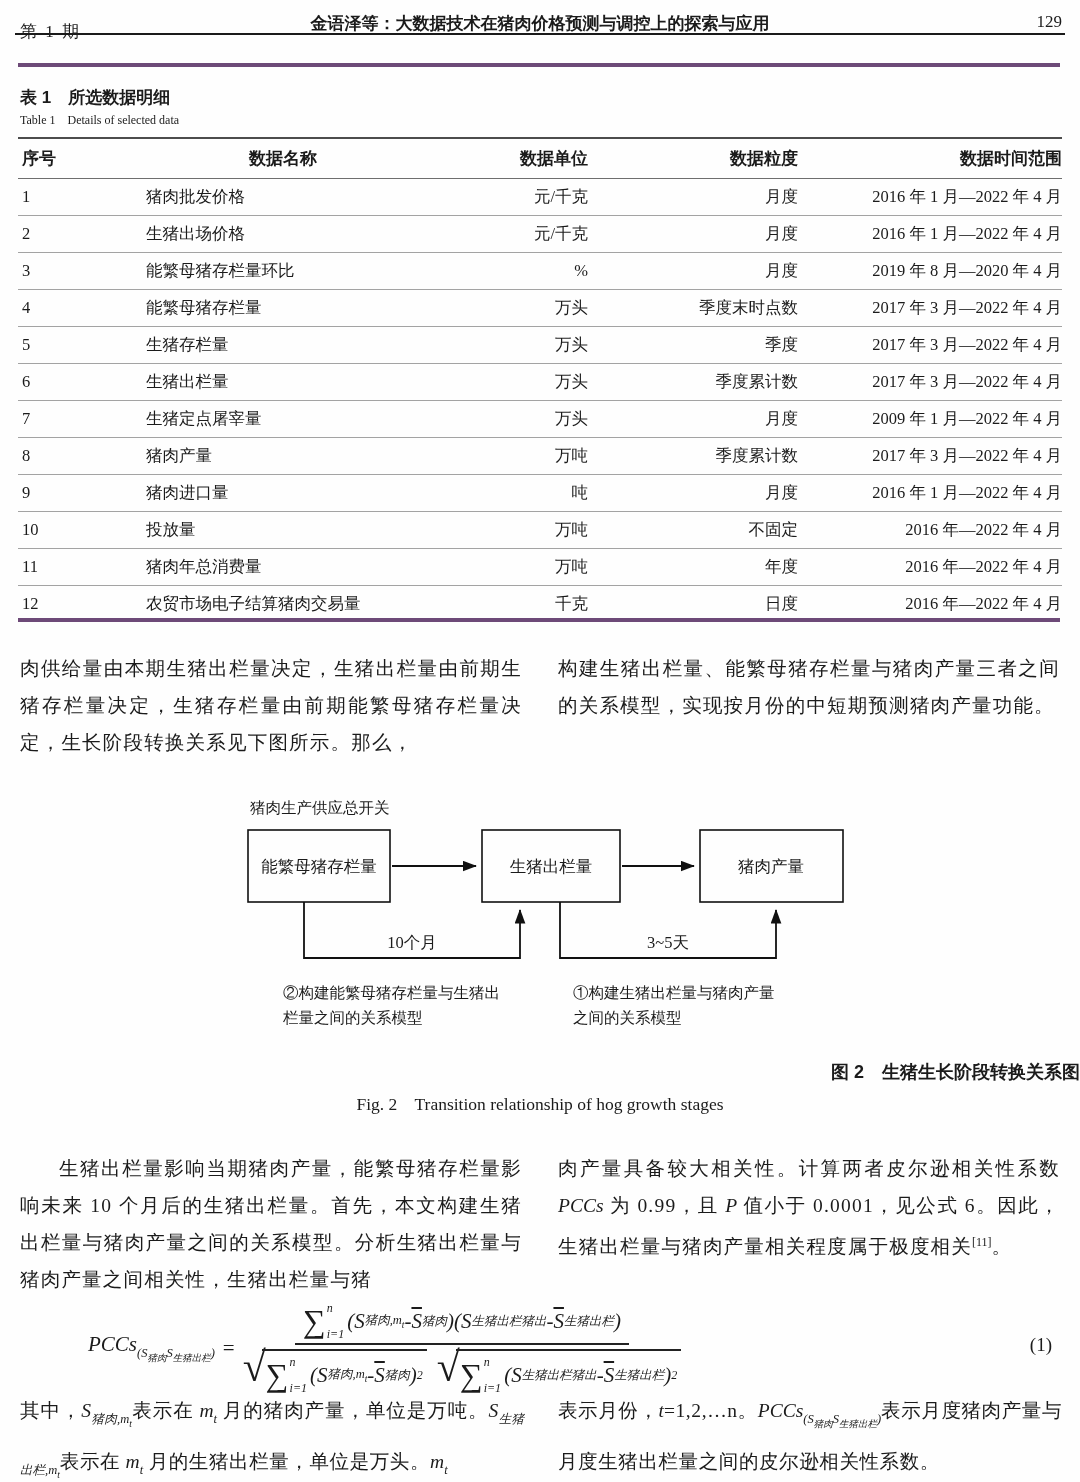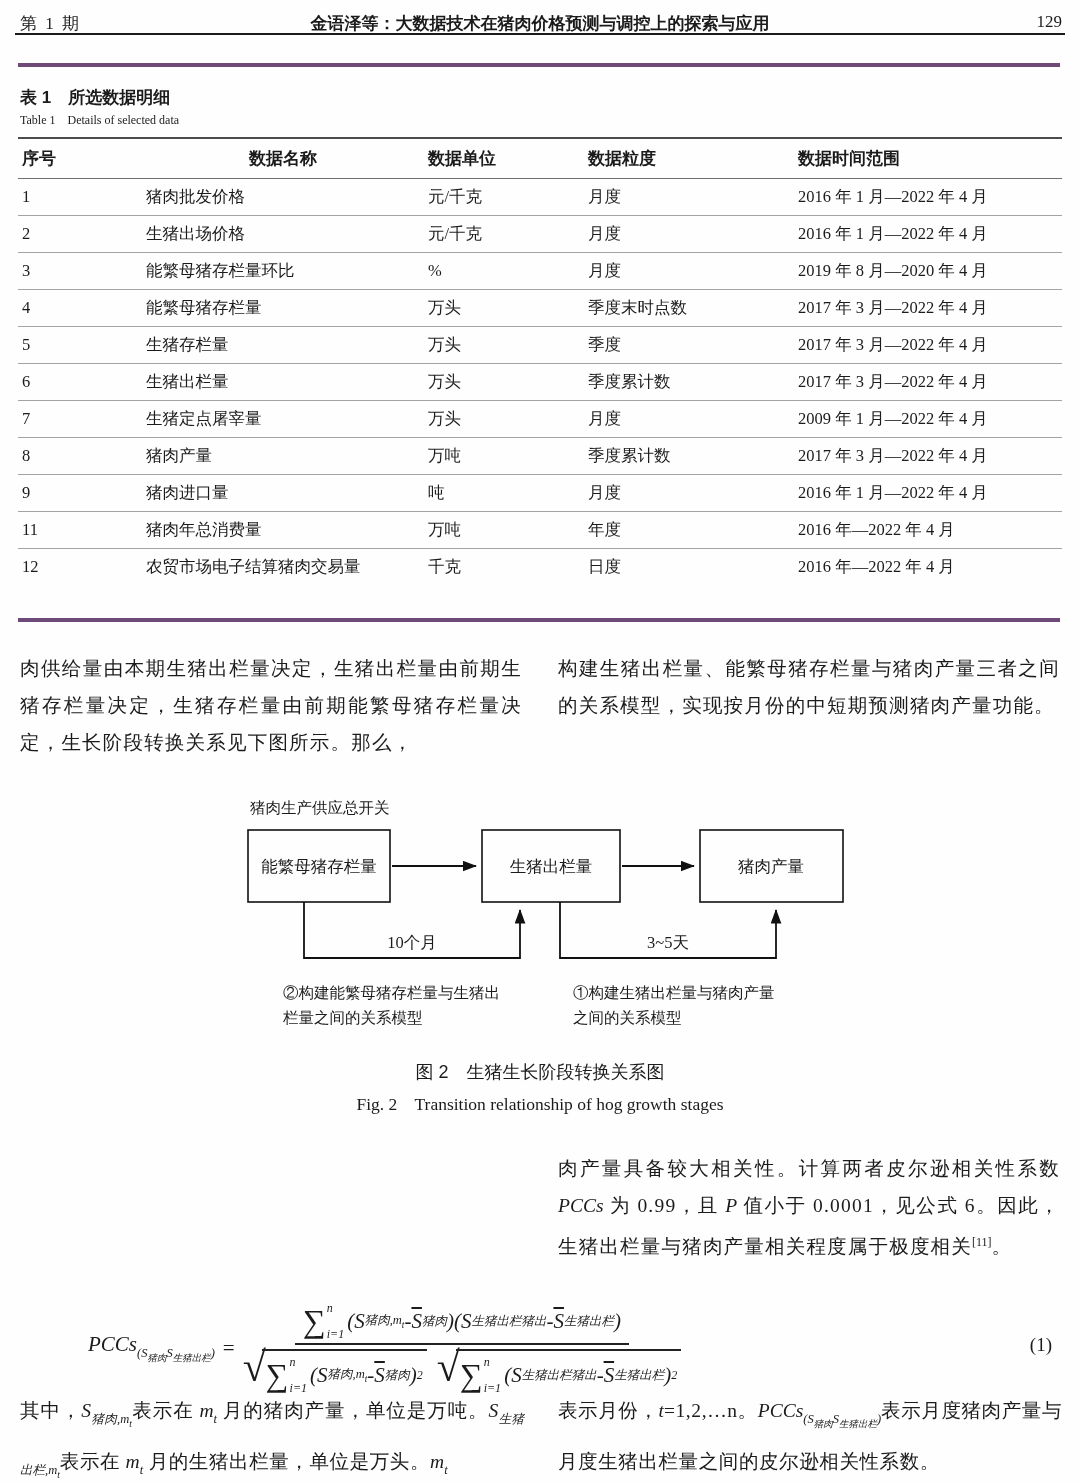--- a/index.html
+++ b/index.html
@@ -3,56 +3,56 @@
 <meta charset="utf-8">
 <style>
   * { margin:0; padding:0; box-sizing:border-box; }
   html,body { background:#ffffff; }
   .page {
     position:relative; width:1080px; height:1482px; background:#fefefe;
     font-family:"Liberation Serif","DejaVu Serif",serif; color:#1b1b1b; overflow:hidden;
   }
   
   .run-head { position:absolute; top:12px; left:16px; right:16px; height:22px; font-size:17px; }
-  .run-issue { position:absolute; left:4px; top:0; letter-spacing:2px; }
+  .run-issue { position:absolute; left:4px; top:8px; letter-spacing:2px; }
   .run-title { position:absolute; left:0; right:0; text-align:center; top:0;
                font-family:"Liberation Sans","DejaVu Sans",sans-serif; font-weight:bold; font-size:17px; }
   .run-page { position:absolute; right:2px; top:0; }
   .rule-black { position:absolute; top:33px; left:15px; right:15px; height:2px; background:#1a1a1a; }
   .rule-purple { position:absolute; left:18px; right:20px; height:4px; background:#6d4a78; }
   .rp-top { top:63px; }
   .rp-bottom { top:618px; }
   
   .tbl-title-zh { position:absolute; top:86px; left:20px;
     font-family:"Liberation Sans","DejaVu Sans",sans-serif; font-weight:bold; font-size:17px; }
   .tbl-title-en { position:absolute; top:113px; left:20px; font-size:12px; white-space:pre; }
   
   table.data { position:absolute; top:137px; left:18px; width:1044px; border-collapse:collapse;
     border-top:2px solid #4c4c4c; font-size:16.5px; }
   table.data th { font-family:"Liberation Sans","DejaVu Sans",sans-serif; font-weight:bold;
     font-size:17px; height:40px; border-bottom:1.5px solid #6e6e6e; }
   table.data td { height:37px; border-bottom:1px solid #a3a3a3; }
   table.data tr:last-child td { border-bottom:none; }
   .c-id   { text-align:left; padding-left:4px; }
   .c-name { text-align:left; padding-left:8px; }
-  .c-unit, .c-gran, .c-range { text-align:left;margin-top:10px; }
+  .c-unit, .c-gran, .c-range { text-align:right;margin-top:10px; }
   th.c-name { text-align:center; padding-left:0; }
   
   .para { position:absolute; width:502px; font-size:19.5px; line-height:37px;
     text-align:justify; letter-spacing:1.2px; }
   .col-l { left:20px; } .col-r { left:558px; }
   .p1 { top:650px; } .p2 { top:1150px; }
   .indent { text-indent:2em; }
   .refsup { font-size:12px; vertical-align:7px; letter-spacing:0; }
   .it { font-style:italic; letter-spacing:0; }
   
   svg.fig { position:absolute; top:790px; left:0; }
   svg.fig text { font-family:"Liberation Serif","DejaVu Serif",serif; fill:#1b1b1b; }
-  .cap-zh { position:absolute; top:1060px; left:0; right:0; text-align:center;
-    font-family:"Liberation Sans","DejaVu Sans",sans-serif; font-weight:normal; font-size:18px; }
+  .cap-zh { position:absolute; top:1060px; left:0; right:0; text-align:right;
+    font-family:"Liberation Sans","DejaVu Sans",sans-serif; font-weight:bold; font-size:18px; }
   .cap-en { position:absolute; top:1094px; left:0; right:0; text-align:center; font-size:17.5px; white-space:pre; }
   
   .equation { position:absolute; top:1302px; left:88px; display:flex; align-items:center;
     font-size:21px; font-style:italic; }
   .eq-number { position:absolute; top:1334px; right:28px; font-size:19px; }
   .sub  { font-size:12.5px; vertical-align:-6px; }
   .sub2 { font-size:9.5px; vertical-align:-4px; }
   .supn { font-size:12px; vertical-align:9px; }
   .bar  { text-decoration:overline; }
   .eqsign { font-style:normal; margin:0 8px; }
@@ -159,20 +159,27 @@
           <td class="c-unit">万吨</td>
           <td class="c-gran">季度累计数</td>
           <td class="c-range">2017 年 3 月—2022 年 4 月</td>
         </tr>
       <tr>
           <td class="c-id">9</td>
           <td class="c-name">猪肉进口量</td>
           <td class="c-unit">吨</td>
           <td class="c-gran">月度</td>
           <td class="c-range">2016 年 1 月—2022 年 4 月</td>
+        </tr>
+      <tr>
+          <td class="c-id">10</td>
+          <td class="c-name">投放量</td>
+          <td class="c-unit">万吨</td>
+          <td class="c-gran">不固定</td>
+          <td class="c-range">2016 年—2022 年 4 月</td>
         </tr>
       <tr>
           <td class="c-id">11</td>
           <td class="c-name">猪肉年总消费量</td>
           <td class="c-unit">万吨</td>
           <td class="c-gran">年度</td>
           <td class="c-range">2016 年—2022 年 4 月</td>
         </tr>
       <tr>
           <td class="c-id">12</td>
@@ -208,20 +215,21 @@
     <text x="412" y="158" font-size="16.5" text-anchor="middle">10个月</text>
     <text x="668" y="158" font-size="16.5" text-anchor="middle">3~5天</text>
     <text x="283" y="208" font-size="15.5">②构建能繁母猪存栏量与生猪出</text>
     <text x="283" y="233" font-size="15.5">栏量之间的关系模型</text>
     <text x="573" y="208" font-size="15.5">①构建生猪出栏量与猪肉产量</text>
     <text x="573" y="233" font-size="15.5">之间的关系模型</text>
   </svg>
   <div class="cap-zh">图 2　生猪生长阶段转换关系图</div>
   <div class="cap-en">Fig. 2    Transition relationship of hog growth stages</div>
 
+  <div class="para col-l p2 indent">生猪出栏量影响当期猪肉产量，能繁母猪存栏量影响未来 10 个月后的生猪出栏量。首先，本文构建生猪出栏量与猪肉产量之间的关系模型。分析生猪出栏量与猪肉产量之间相关性，生猪出栏量与猪</div>
   <div class="para col-r p2"><span>肉产量具备较大相关性。计算两者皮尔逊相关性系数 </span><span class="it">PCCs</span><span> 为 0.99，且 </span><span class="it">P</span><span> 值小于 0.0001，见公式 6。因此，生猪出栏量与猪肉产量相关程度属于极度相关</span><span class="refsup">[11]</span><span>。</span></div>
 
   <div class="equation">
     <span><span>PCCs</span><span class="sub"><span>(</span><span>S</span><span class="sub2">猪肉</span><span>S</span><span class="sub2">生猪出栏</span><span>)</span></span></span>
     <span class="eqsign">=</span>
     <span class="frac">
       <span class="num">
           <span class="sigma">∑</span>
           <span class="limits">
             <span>n</span>

